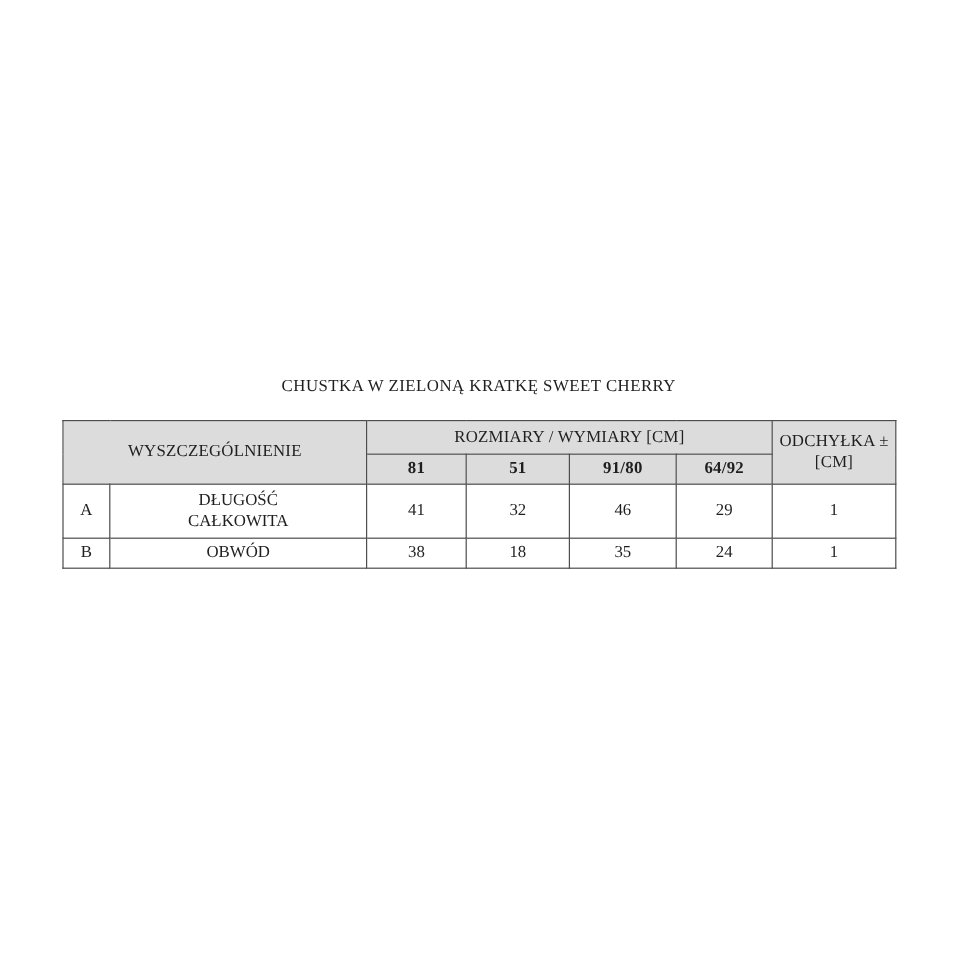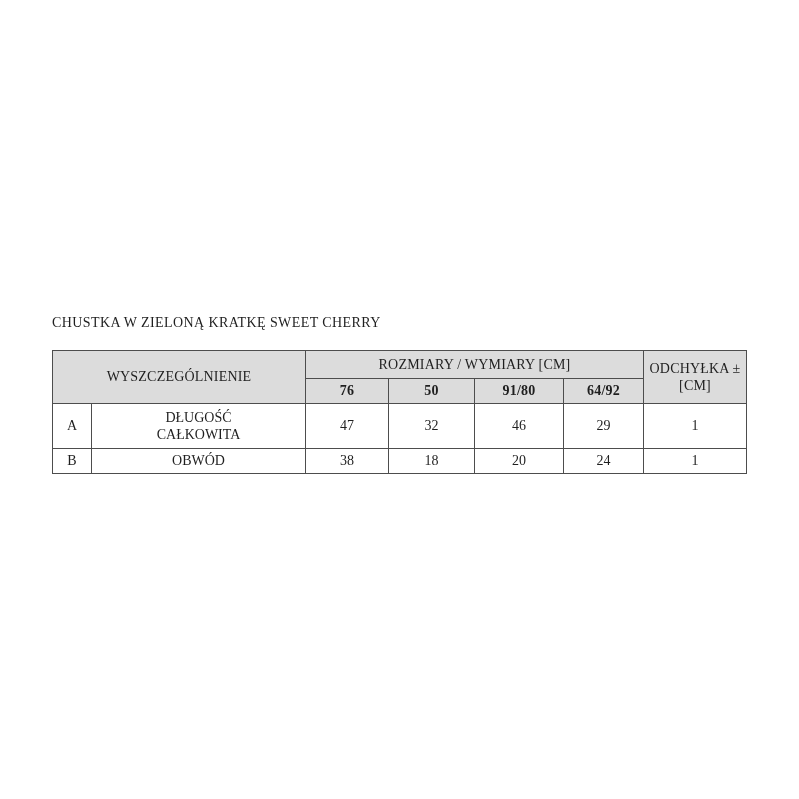--- a/index.html
+++ b/index.html
@@ -15,20 +15,21 @@
     font-family: "Liberation Serif", "DejaVu Serif", serif;
     color: var(--text);
     overflow: hidden;
   }
   .sheet {
     position: absolute;
     left: 52px; top: 315px;
     width: 694px;
   }
   .title {
+    text-align: center;
     font-size: 14px;
     font-weight: normal;
     letter-spacing: 0.4px;
     margin-bottom: 19px;
     white-space: nowrap;
   }
   table.size-chart {
     width: 694px;
     border-collapse: collapse;
     table-layout: fixed;
@@ -71,39 +72,39 @@
       <col style="width:103px">
     </colgroup>
     <tbody>
       <tr class="row-head1">
         <th colspan="2" rowspan="2">WYSZCZEGÓLNIENIE</th>
         <th colspan="4">ROZMIARY / WYMIARY [CM]</th>
         <th rowspan="2" class="wrap-lines">ODCHYŁKA ±
 [CM]</th>
       </tr>
       <tr class="row-head2">
-        <th class="size-col">76</th>
-        <th class="size-col">50</th>
+        <th class="size-col">81</th>
+        <th class="size-col">51</th>
         <th class="size-col">91/80</th>
         <th class="size-col">64/92</th>
       </tr>
       <tr class="row-a">
         <td>A</td>
         <td class="wrap-lines">DŁUGOŚĆ
 CAŁKOWITA</td>
-        <td>47</td>
+        <td>41</td>
         <td>32</td>
         <td>46</td>
         <td>29</td>
         <td>1</td>
       </tr>
       <tr class="row-b">
         <td>B</td>
         <td>OBWÓD</td>
         <td>38</td>
         <td>18</td>
-        <td>20</td>
+        <td>35</td>
         <td>24</td>
         <td>1</td>
       </tr>
     </tbody>
   </table>
 </div>
 
 </body></html>

